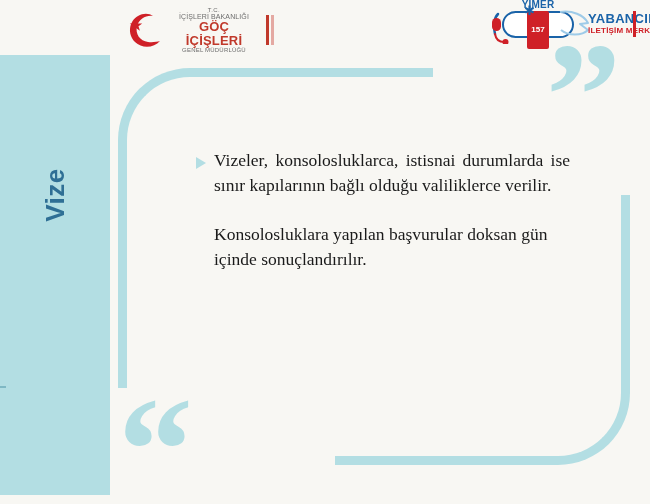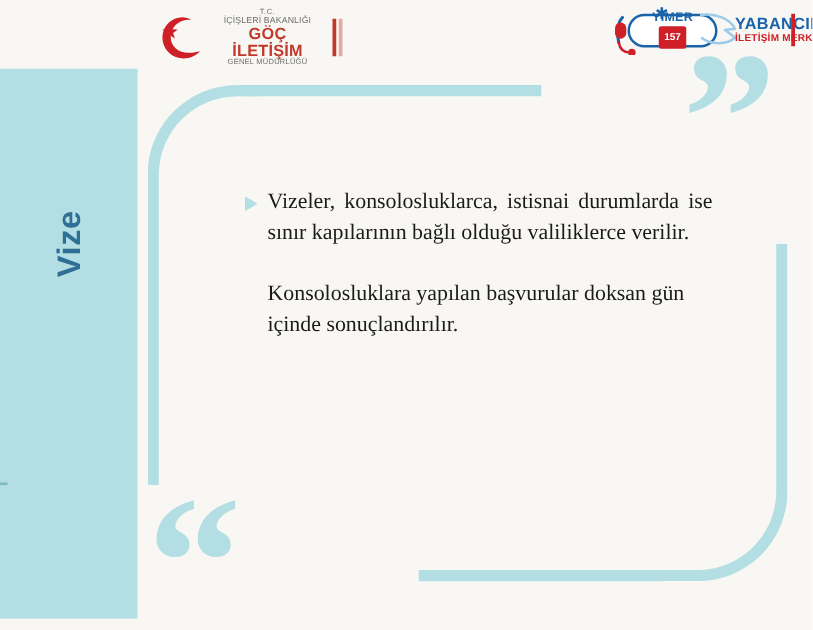--- a/index.html
+++ b/index.html
@@ -119,21 +119,21 @@
     background: #ffffff;
     display: flex;
     flex-direction: column;
     align-items: center;
     justify-content: center;
     box-sizing: border-box;
   }
   .yimer-word { font-size: 10px; font-weight: bold; color: #1a63a8; letter-spacing: .2px; line-height: 1; }
   .yimer-157 {
     font-size: 8px; font-weight: bold; color: #ffffff;
-    background: #cf2027; padding: 4px 4px; border-radius: 2px;
+    background: #cf2027; padding: 14px 4px; border-radius: 2px;
     line-height: 1.25; margin-top: 1px;
   }
   .yimer-star {
     position: absolute; left: 32px; top: 2px;
     color: #1a63a8; font-size: 13px; line-height: 1;
   }
   .yimer-headset {
     position: absolute; left: 0; top: 8px; width: 22px; height: 34px;
   }
   .yimer-bubble {
@@ -270,21 +270,21 @@
     <div class="logo-goc">
       <div class="goc-crescent">
         <svg width="40" height="38" viewBox="0 0 40 38" xmlns="http://www.w3.org/2000/svg">
           <path d="M36 30 C30 37, 18 38, 11 31 C3 23, 5 10, 14 5 C19 2, 25 2, 29 5 C22 4, 15 8, 13 15 C11 23, 16 30, 24 31 C28 31.5, 33 31, 36 30 Z" fill="#cf2027"></path>
           <path d="M12 8 l1.6 4.4 4.6 .1 -3.7 2.8 1.4 4.5 -3.9 -2.7 -3.9 2.7 1.4 -4.5 -3.7 -2.8 4.6 -.1 Z" fill="#cf2027"></path>
         </svg>
       </div>
       <div class="goc-text">
         <div class="goc-l1">T.C.</div>
         <div class="goc-l2">İÇİŞLERİ BAKANLIĞI</div>
-        <div class="goc-l3">GÖÇ İLETİŞİM</div>
+        <div class="goc-l3">GÖÇ İÇİŞLERİ</div>
         <div class="goc-l4">GENEL MÜDÜRLÜĞÜ</div>
       </div>
       <div class="goc-bars">
         <i></i>
           <i class="pale"></i>
       </div>
     </div>
 
     <div class="logo-yimer">
       <div class="yimer-headset">

